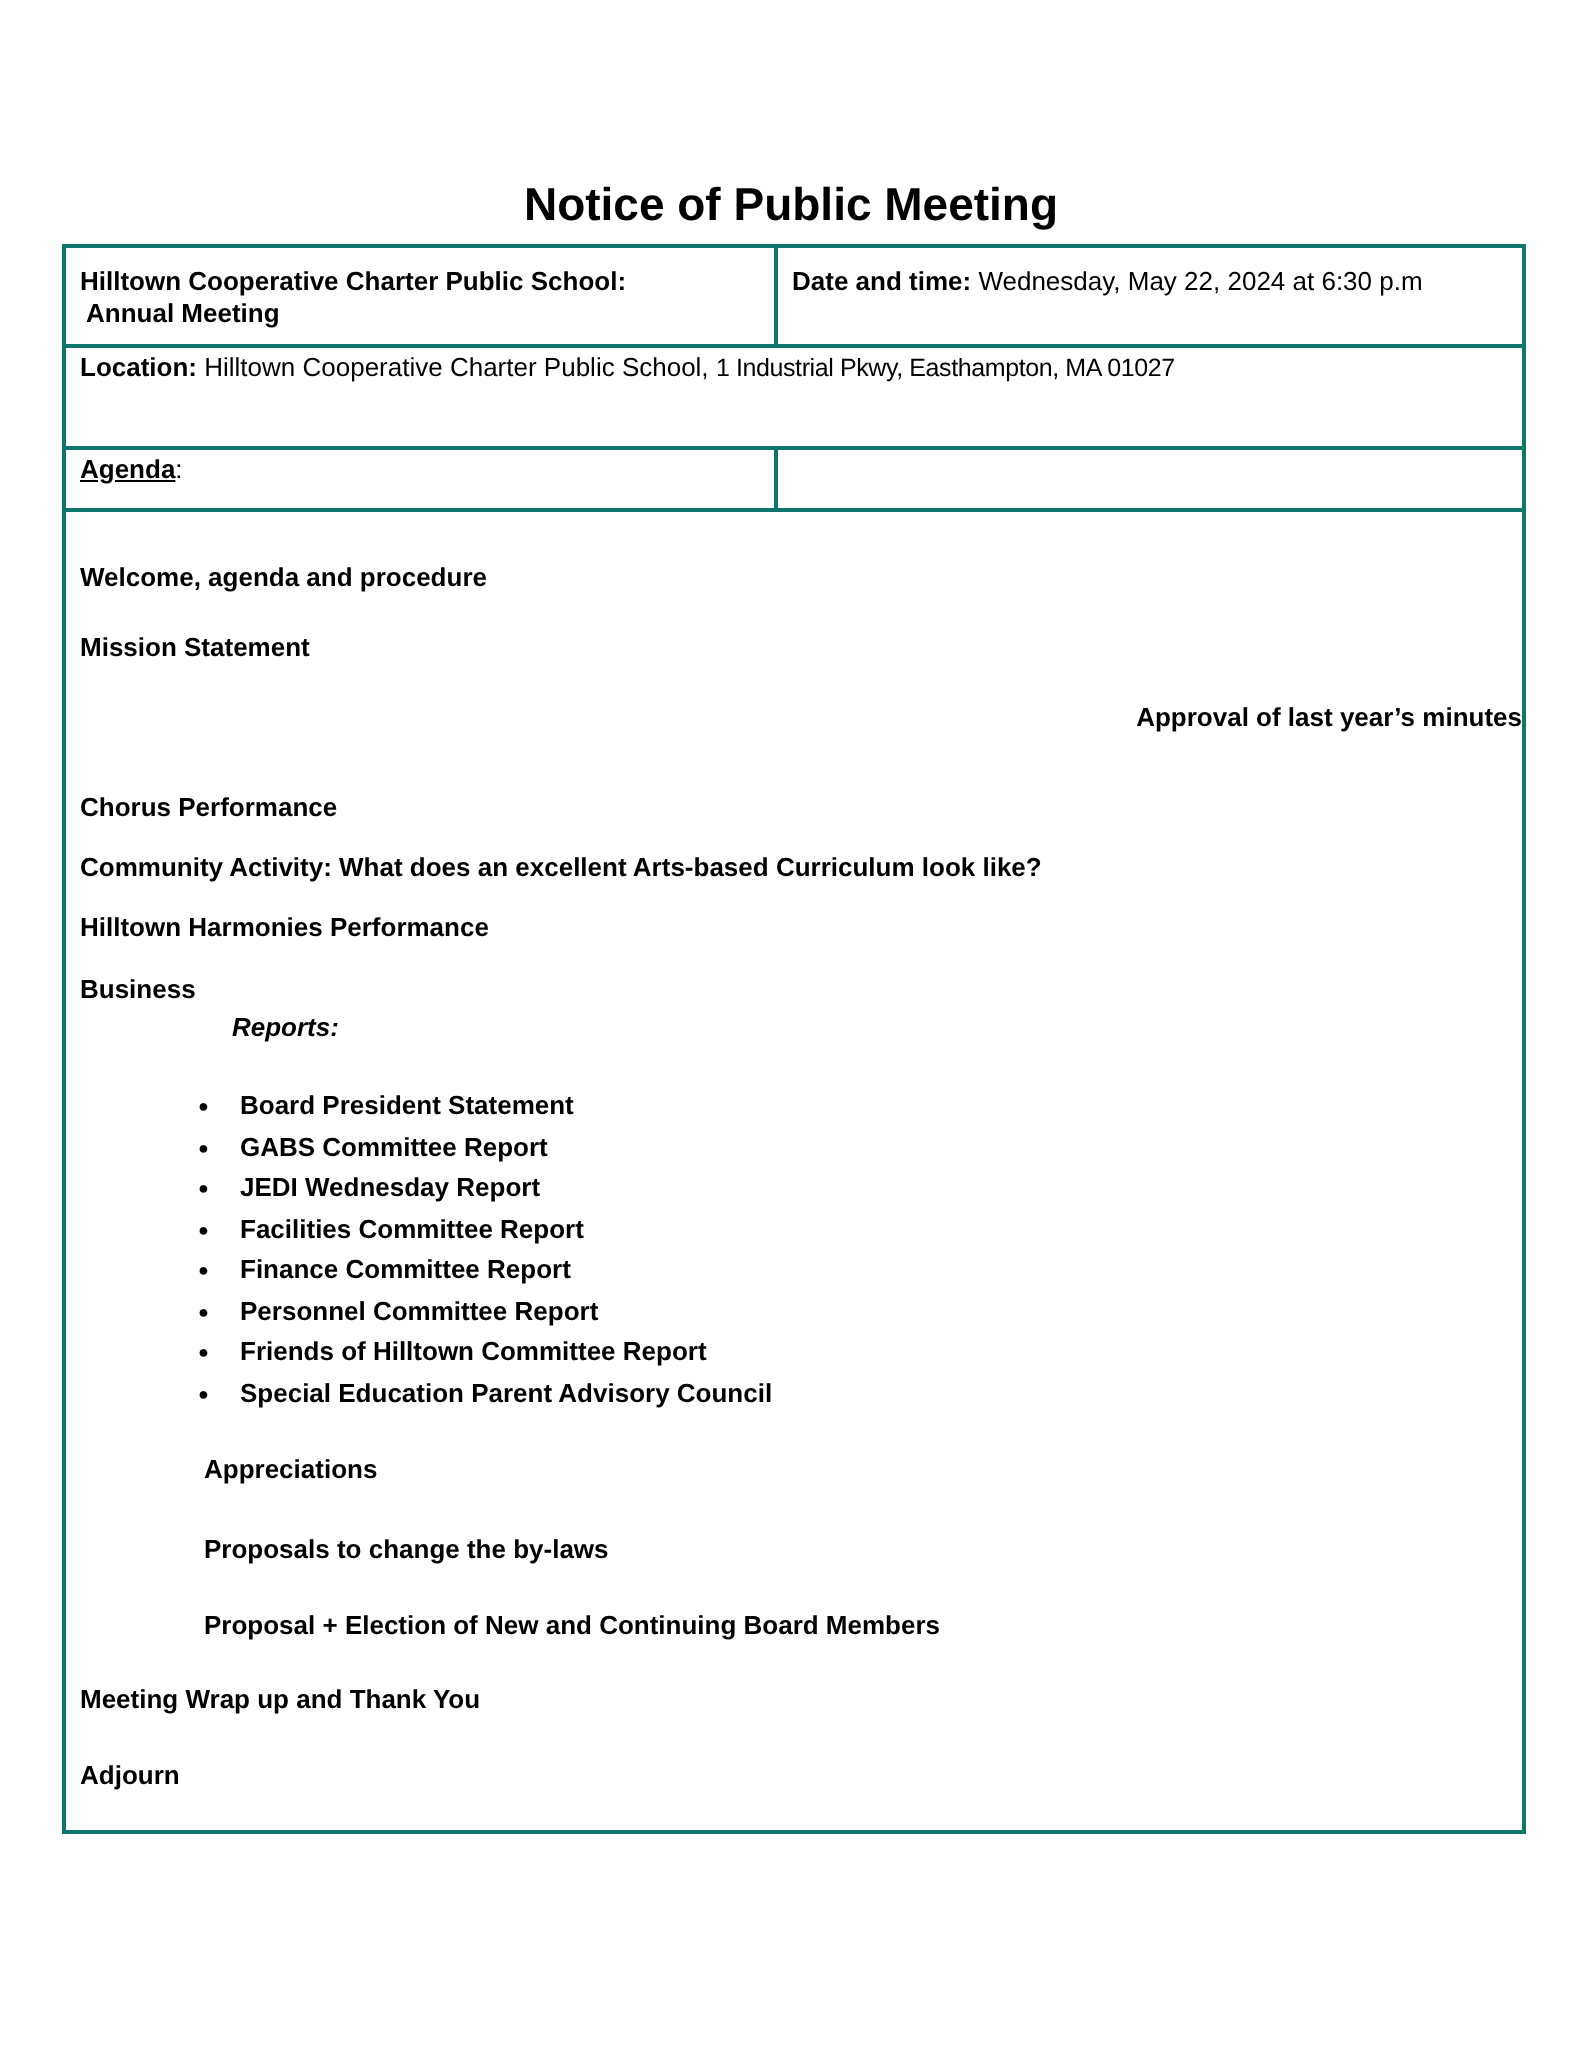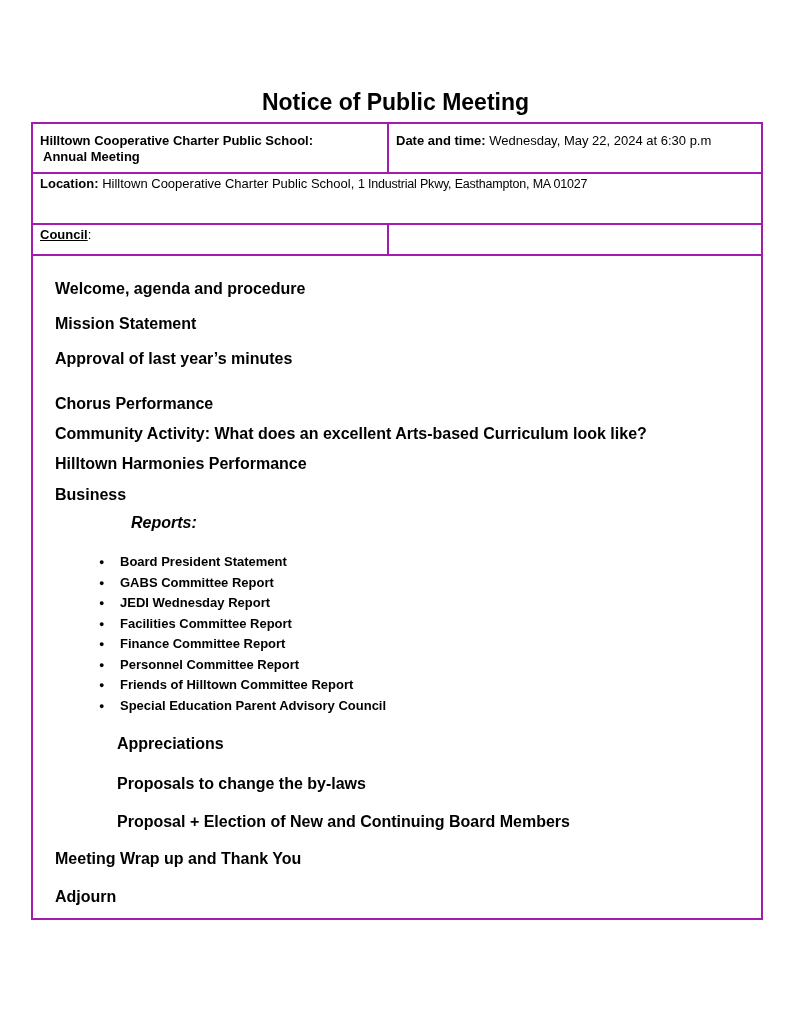--- a/index.html
+++ b/index.html
@@ -20,21 +20,21 @@
     font-weight: bold;
   }
 
   table.meeting-table {
     border-collapse: collapse;
     margin-left: 31px;
     width: 730px;
     table-layout: fixed;
   }
   table.meeting-table td {
-    border: 2px solid #a21caf;
+    border: 2px solid #0f766e;
     vertical-align: top;
     font-size: 13px;
   }
 
   td.org-cell {
     height: 50px;
     padding: 9px 6px 6px 7px;
     font-weight: bold;
     line-height: 16px;
   }
@@ -46,33 +46,33 @@
   .value-addr { font-size: 12.5px; letter-spacing: -0.2px; }
 
   td.location-cell { height: 51px; vertical-align: middle; padding: 2px 6px 2px 7px; }
   td.agenda-cell   { height: 31px; vertical-align: middle; padding: 2px 6px 2px 7px; font-weight: bold; }
   .agenda-word { text-decoration: underline; }
   .agenda-colon { font-weight: normal; }
   td.empty-cell { height: 31px; }
 
   td.body-cell { height: 661px; padding: 0; }
   td.body-cell p {
-    margin: 15px;
+    margin: 0;
     padding-left: 7px;
     font-weight: bold;
-    font-size: 16px;
+    font-size: 13px;
     line-height: 13px;
     white-space: nowrap;
   }
   .ind-reports { padding-left: 83px !important; }
   .ind-sub     { padding-left: 69px !important; }
 
   .i0 { margin-top: 26px !important; }
   .i1 { margin-top: 22px !important; }
-  .i2 { margin-top: 22px !important; }
+  .i2 { margin-top: 22px !important; text-align: right; }
   .i3 { margin-top: 32px !important; }
   .i4 { margin-top: 17px !important; }
   .i5 { margin-top: 17px !important; }
   .i6 { margin-top: 18px !important; }
   .i7 { margin-top: 6px  !important; font-style: italic; }
   .iApp    { margin-top: 24px !important; }
   .iProp   { margin-top: 27px !important; }
   .iPropEl { margin-top: 25px !important; }
   .iWrap   { margin-top: 24px !important; }
   .iAdj    { margin-top: 25px !important; }
@@ -121,21 +121,21 @@
       </td>
     </tr>
     <tr>
       <td class="location-cell" colspan="2">
         <span class="label">Location:</span>
         <span class="value">Hilltown Cooperative Charter Public School,</span>
         <span class="value value-addr">1 Industrial Pkwy, Easthampton, MA 01027</span>
       </td>
     </tr>
     <tr>
-      <td class="agenda-cell"><span class="agenda-word">Council</span><span class="agenda-colon">:</span></td>
+      <td class="agenda-cell"><span class="agenda-word">Agenda</span><span class="agenda-colon">:</span></td>
       <td class="empty-cell"></td>
     </tr>
     <tr>
       <td class="body-cell" colspan="2">
 
         <p class="i0">Welcome, agenda and procedure</p>
         <p class="i1">Mission Statement</p>
         <p class="i2">Approval of last year’s minutes</p>
         <p class="i3">Chorus Performance</p>
         <p class="i4">Community Activity: What does an excellent Arts-based Curriculum look like?</p>

